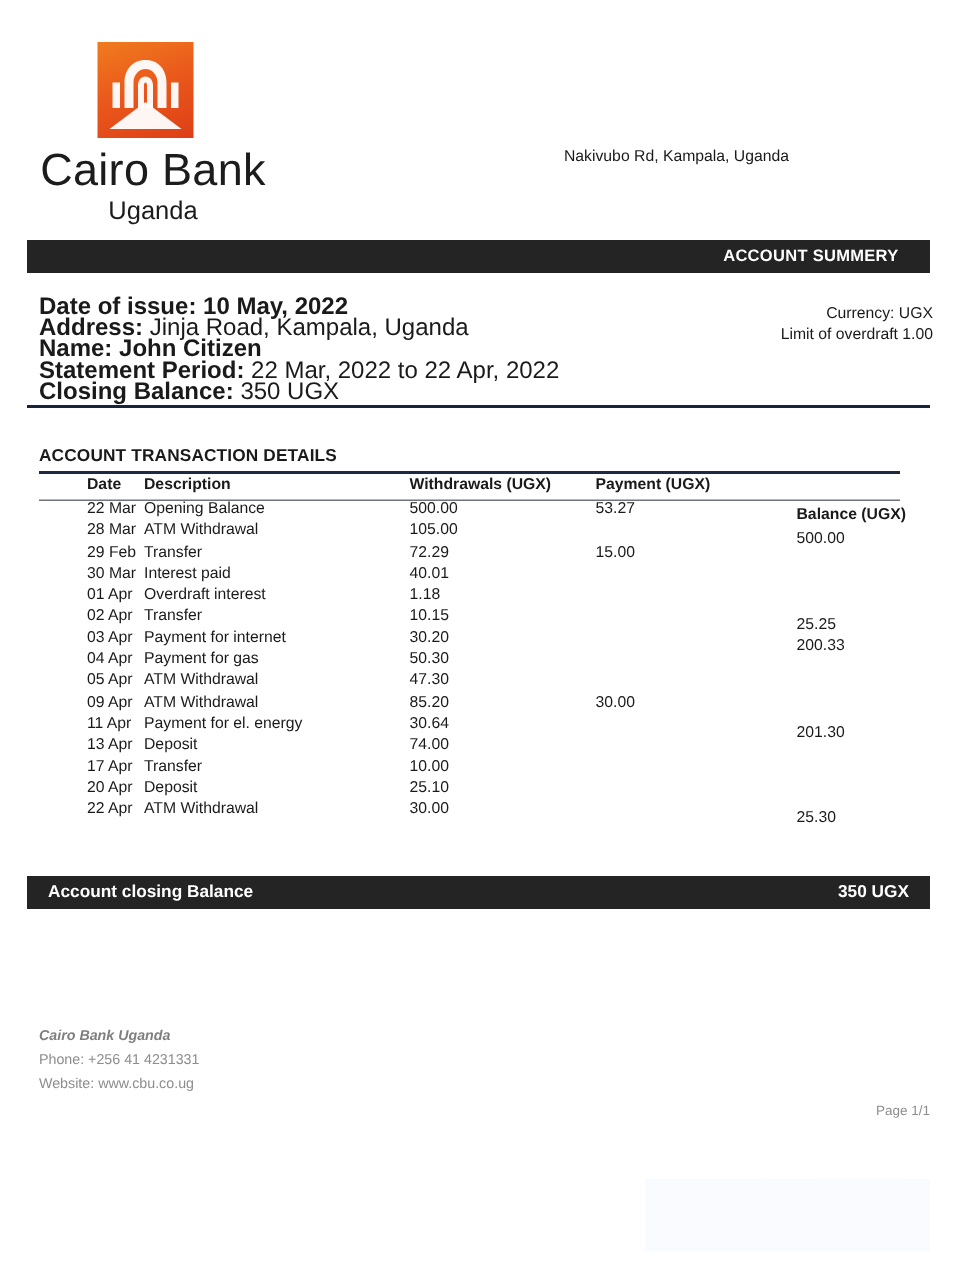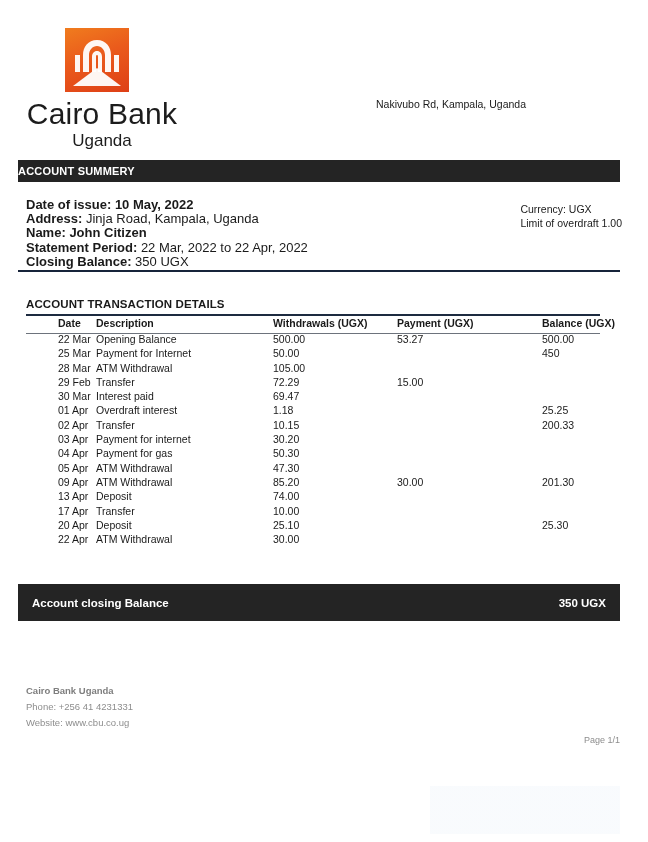--- a/index.html
+++ b/index.html
@@ -75,31 +75,31 @@
     width: 602px;
     background: #242424;
     color: #ffffff;
     display: flex;
     align-items: center;
     box-sizing: border-box;
   }
   .bar-summary {
     top: 160px;
     height: 22px;
-    justify-content: flex-start;
-    padding-right: 0;
+    justify-content: flex-end;
+    padding-right: 21px;
   }
   .bar-summary .bar-text {
     font-size: 11px;
     font-weight: bold;
     letter-spacing: 0.2px;
   }
   .bar-closing {
     top: 584px;
-    height: 37px;
+    height: 22px;
     justify-content: space-between;
     padding: 0 14px;
     text-align: right;
   }
   .bar-closing .bar-left,
   .bar-closing .bar-right {
     font-size: 11.5px;
     font-weight: bold;
   }
 
@@ -107,33 +107,33 @@
   .summary {
     position: absolute;
     left: 26px;
     top: 198px;
     width: 596px;
   }
   .summary-left {
     position: absolute;
     left: 0;
     top: 0;
-    font-size: 13px;
+    font-size: 16px;
     line-height: 14.2px;
   }
   .summary-left .row { white-space: nowrap; }
   .summary-left .lbl { font-weight: bold; }
   .summary-left .val { font-weight: normal; }
   .summary-left .row-allbold .val { font-weight: bold; }
 
   .summary-right {
     position: absolute;
     right: 0;
     top: 4px;
-    text-align: left;
+    text-align: right;
     font-size: 10.5px;
     line-height: 14px;
   }
   .rule-navy {
     position: absolute;
     left: 18px;
     top: 270px;
     width: 602px;
     height: 2px;
     background: #17243a;
@@ -182,34 +182,35 @@
   }
   .c {
     position: absolute;
     top: 0;
     white-space: nowrap;
   }
   .c-date  { left: 0px; padding-left: 32px; }
   .c-desc  { left: 70px; }
   .c-wd    { left: 247px; }
   .c-dep   { left: 371px; }
-  .c-bal   { left: 516px; }
+  .c-bal   { left: 505px; margin-top: 20px; }
 
   
   .footer {
     position: absolute;
     left: 26px;
     top: 683px;
     font-size: 9.5px;
     color: #8d8d8d;
     line-height: 16px;
   }
   .footer .fname {
     font-weight: bold;
     color: #7e7e7e;
+    font-style: italic;
   }
   .page-num {
     position: absolute;
     right: 28px;
     top: 735px;
     font-size: 9px;
     color: #8d8d8d;
   }
   .watermark {
     position: absolute;
@@ -296,44 +297,37 @@
     </div>
     <div id="txn-rows">
         <div class="trow">
           <span class="c c-date">22 Mar</span>
           <span class="c c-desc">Opening Balance</span>
           <span class="c c-wd">500.00</span>
           <span class="c c-dep">53.27</span>
           <span class="c c-bal">500.00</span>
         </div>
         <div class="trow">
-          <span class="c c-date">25 Mar</span>
-          <span class="c c-desc">Payment for Internet</span>
-          <span class="c c-wd">50.00</span>
-          <span class="c c-dep"></span>
-          <span class="c c-bal">450</span>
-        </div>
-        <div class="trow">
           <span class="c c-date">28 Mar</span>
           <span class="c c-desc">ATM Withdrawal</span>
           <span class="c c-wd">105.00</span>
           <span class="c c-dep"></span>
           <span class="c c-bal"></span>
         </div>
         <div class="trow">
           <span class="c c-date">29 Feb</span>
           <span class="c c-desc">Transfer</span>
           <span class="c c-wd">72.29</span>
           <span class="c c-dep">15.00</span>
           <span class="c c-bal"></span>
         </div>
         <div class="trow">
           <span class="c c-date">30 Mar</span>
           <span class="c c-desc">Interest paid</span>
-          <span class="c c-wd">69.47</span>
+          <span class="c c-wd">40.01</span>
           <span class="c c-dep"></span>
           <span class="c c-bal"></span>
         </div>
         <div class="trow">
           <span class="c c-date">01 Apr</span>
           <span class="c c-desc">Overdraft interest</span>
           <span class="c c-wd">1.18</span>
           <span class="c c-dep"></span>
           <span class="c c-bal">25.25</span>
         </div>
@@ -366,20 +360,27 @@
           <span class="c c-bal"></span>
         </div>
         <div class="trow">
           <span class="c c-date">09 Apr</span>
           <span class="c c-desc">ATM Withdrawal</span>
           <span class="c c-wd">85.20</span>
           <span class="c c-dep">30.00</span>
           <span class="c c-bal">201.30</span>
         </div>
         <div class="trow">
+          <span class="c c-date">11 Apr</span>
+          <span class="c c-desc">Payment for el. energy</span>
+          <span class="c c-wd">30.64</span>
+          <span class="c c-dep"></span>
+          <span class="c c-bal"></span>
+        </div>
+        <div class="trow">
           <span class="c c-date">13 Apr</span>
           <span class="c c-desc">Deposit</span>
           <span class="c c-wd">74.00</span>
           <span class="c c-dep"></span>
           <span class="c c-bal"></span>
         </div>
         <div class="trow">
           <span class="c c-date">17 Apr</span>
           <span class="c c-desc">Transfer</span>
           <span class="c c-wd">10.00</span>

